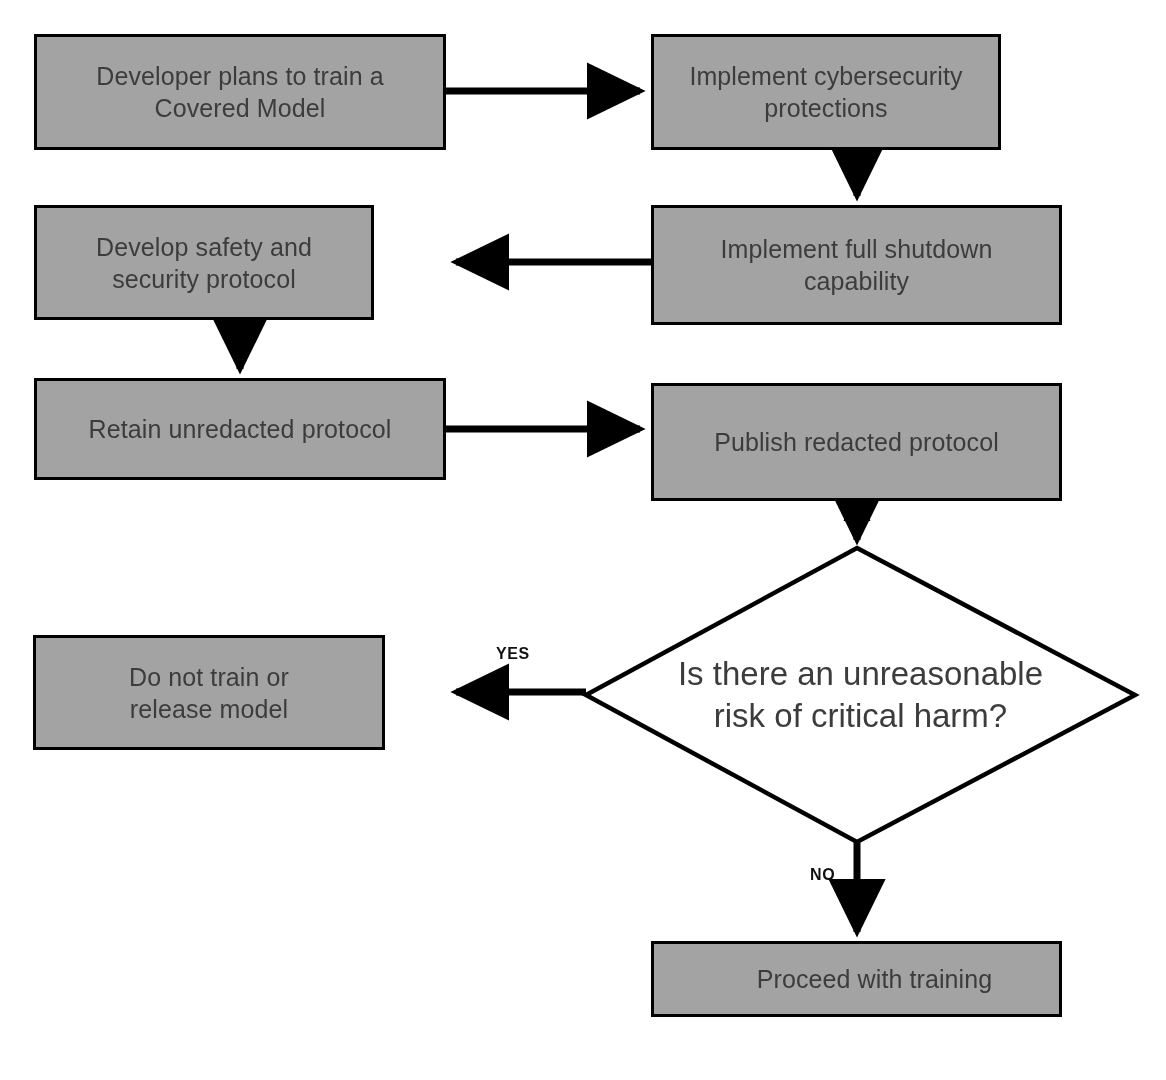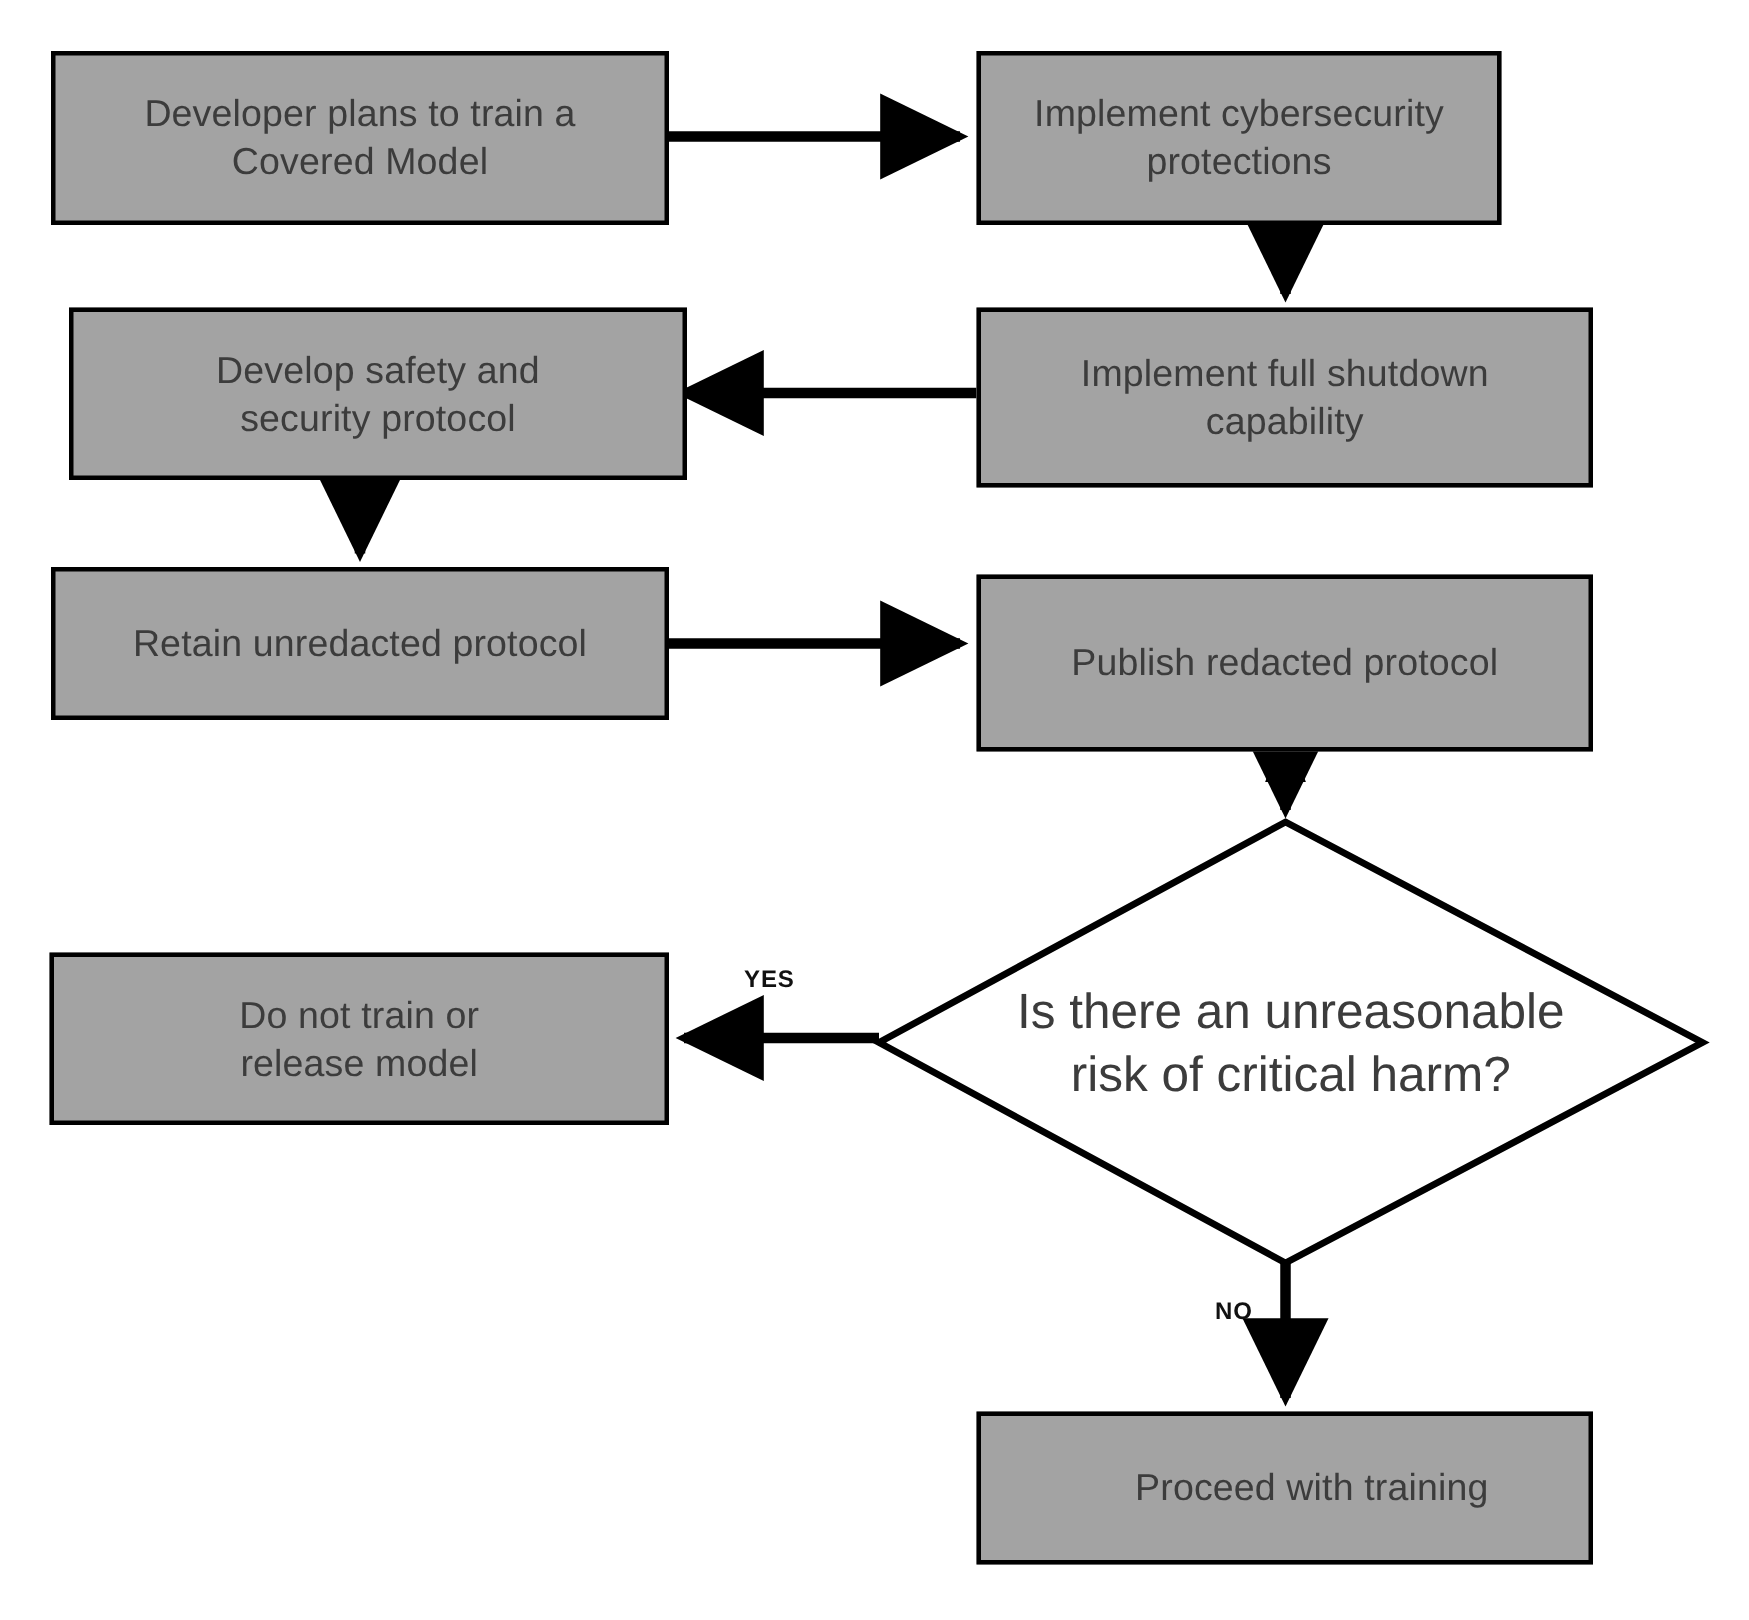--- a/index.html
+++ b/index.html
@@ -133,44 +133,44 @@
   <div class="node" style="left:651px; top:34px; width:350px; height:116px;">
     <span class="node-label">Implement cybersecurity
 protections</span>
   </div>
 
   <div class="node" style="left:651px; top:205px; width:411px; height:120px;">
     <span class="node-label">Implement full shutdown
 capability</span>
   </div>
 
-  <div class="node" style="left:34px; top:205px; width:412px; height:115px;margin-left:12px;">
+  <div class="node" style="left:34px; top:205px; width:340px; height:115px;">
     <span class="node-label">Develop safety and
 security protocol</span>
   </div>
 
   <div class="node" style="left:34px; top:378px; width:412px; height:102px;">
     <span class="node-label">Retain unredacted protocol</span>
   </div>
 
   <div class="node" style="left:651px; top:383px; width:411px; height:118px;">
     <span class="node-label">Publish redacted protocol</span>
   </div>
 
   <div class="decision" style="left:586px; top:548px; width:549px; height:294px;">
     <span class="node-label">Is there an unreasonable
 risk of critical harm?</span>
   </div>
 
-  <div class="node" style="left:33px; top:635px; width:413px; height:115px;">
+  <div class="node" style="left:33px; top:635px; width:352px; height:115px;">
     <span class="node-label">Do not train or
 release model</span>
   </div>
 
-  <div class="node" style="left:651px; top:941px; width:411px; height:102px;padding-left:36px;">
+  <div class="node" style="left:651px; top:941px; width:411px; height:76px;padding-left:36px;">
     <span class="node-label">Proceed with training</span>
   </div>
 
   <div class="edge-label" style="left:496px; top:645px;">YES</div>
 
   <div class="edge-label" style="left:810px; top:866px;">NO</div>
 
 </div>
 
 </body></html>

